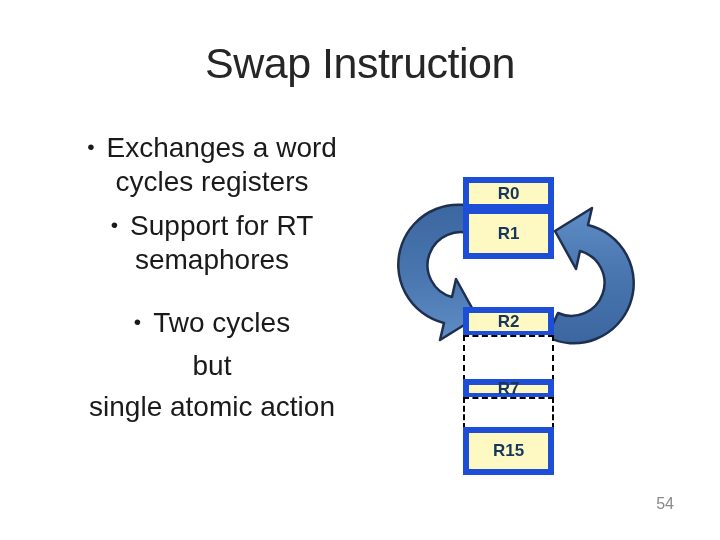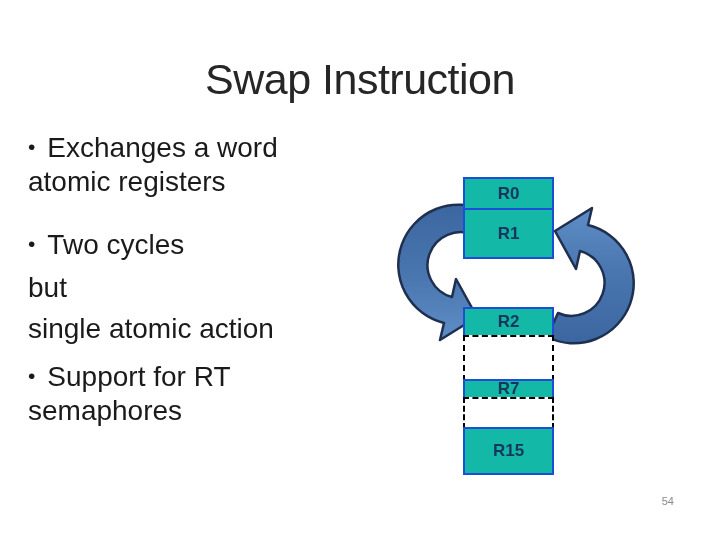--- a/index.html
+++ b/index.html
@@ -2,96 +2,96 @@
 <html><head>
 <meta charset="utf-8">
 <style>
   html,body{margin:0;padding:0;}
   body{
     width:720px;height:540px;position:relative;overflow:hidden;
     background:#FFFFFF;
     font-family:"Liberation Sans",sans-serif;
   }
   .slide-title{
-    position:absolute;top:56px;left:0;right:0;
+    position:absolute;top:40px;left:0;right:0;
     text-align:center;
     font-size:43px;line-height:46px;
     color:#262626;
     letter-spacing:-0.5px;
   }
   .bullets-column{
     position:absolute;left:28px;top:132px;width:368px;
-    color:#1A1A1A;
+    text-align:center;color:#1A1A1A;
   }
   .bullet-block{font-size:28px;}
   .bullet-block .line{line-height:32px;white-space:nowrap;}
   .bullet-block.wide .line{line-height:41px;}
   .bullet-block.b2{margin-top:26px;}
   .bullet-block.b3{margin-top:12px;}
   .bullet-glyph{
     font-size:21px;margin-right:12px;
     position:relative;top:-3px;
   }
   .arrows-svg{position:absolute;left:380px;top:165px;}
   .register-table{
     position:absolute;left:463px;top:177px;width:91px;
   }
   .reg-row{
     box-sizing:border-box;width:91px;
     display:flex;align-items:center;justify-content:center;
     font-size:17px;font-weight:700;color:#17365D;
   }
   .reg-row.solid{
-    background:#14b8a6;
-    border:2px solid #1d4ed8;
+    background:#fef9c3;
+    border:6px solid #1d4ed8;
   }
   .reg-row.dashed{
     background:#FFFFFF;
     border:2px dashed #000000;
   }
   .reg-row + .reg-row{margin-top:-2px;}
   .reg-row:nth-child(1){height:33px;}
   .reg-row:nth-child(2){height:51px;}
   .reg-row:nth-child(3){height:30px;margin-top:48px;}
   .reg-row:nth-child(4){height:46px;}
   .reg-row:nth-child(5){height:20px;}
   .reg-row:nth-child(6){height:32px;}
   .reg-row:nth-child(7){height:48px;}
   .reg-row:nth-child(8){height:33px;text-decoration:underline;}
   .page-number{
     position:absolute;left:650px;top:495px;width:24px;
-    font-size:11px;color:#898989;text-align:right;
+    font-size:16px;color:#898989;text-align:right;
   }
 </style>
 </head>
 <body>
 
 <div class="slide-title">Swap Instruction</div>
 
 <div class="bullets-column">
   <div class="bullet-block b1">
     <div class="line">
       <span class="bullet-glyph">•</span><span>Exchanges a word</span>
     </div>
-    <div class="line">atomic registers</div>
+    <div class="line">cycles registers</div>
+  </div>
+
+  <div class="bullet-block b3">
+    <div class="line">
+      <span class="bullet-glyph">•</span><span>Support for RT</span>
+    </div>
+    <div class="line">semaphores</div>
   </div>
 
   <div class="bullet-block wide b2">
     <div class="line">
       <span class="bullet-glyph">•</span><span>Two cycles</span>
     </div>
     <div class="line">but</div>
     <div class="line">single atomic action</div>
-  </div>
-
-  <div class="bullet-block b3">
-    <div class="line">
-      <span class="bullet-glyph">•</span><span>Support for RT</span>
-    </div>
-    <div class="line">semaphores</div>
   </div>
 </div>
 
 <svg class="arrows-svg" width="260" height="300" viewBox="0 0 260 300" aria-hidden="true">
   <defs>
     <linearGradient id="arrowGrad" x1="0" y1="0" x2="0" y2="1">
       <stop offset="0" stop-color="#3C66A0"></stop>
       <stop offset="0.55" stop-color="#4A77B0"></stop>
       <stop offset="1" stop-color="#5F8DC6"></stop>
     </linearGradient>

